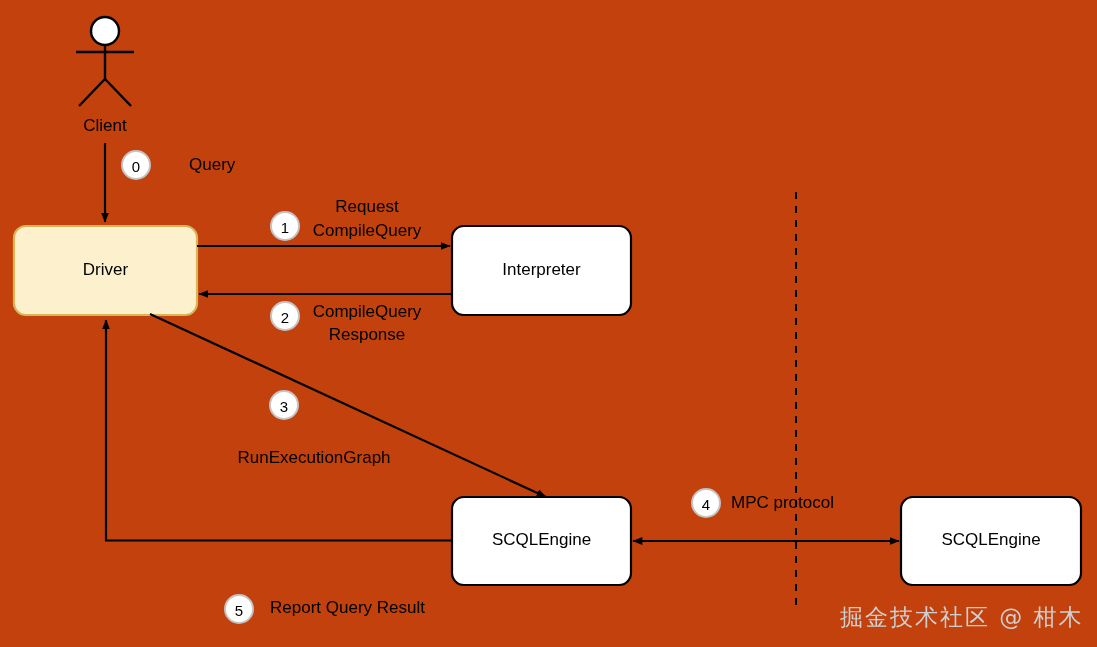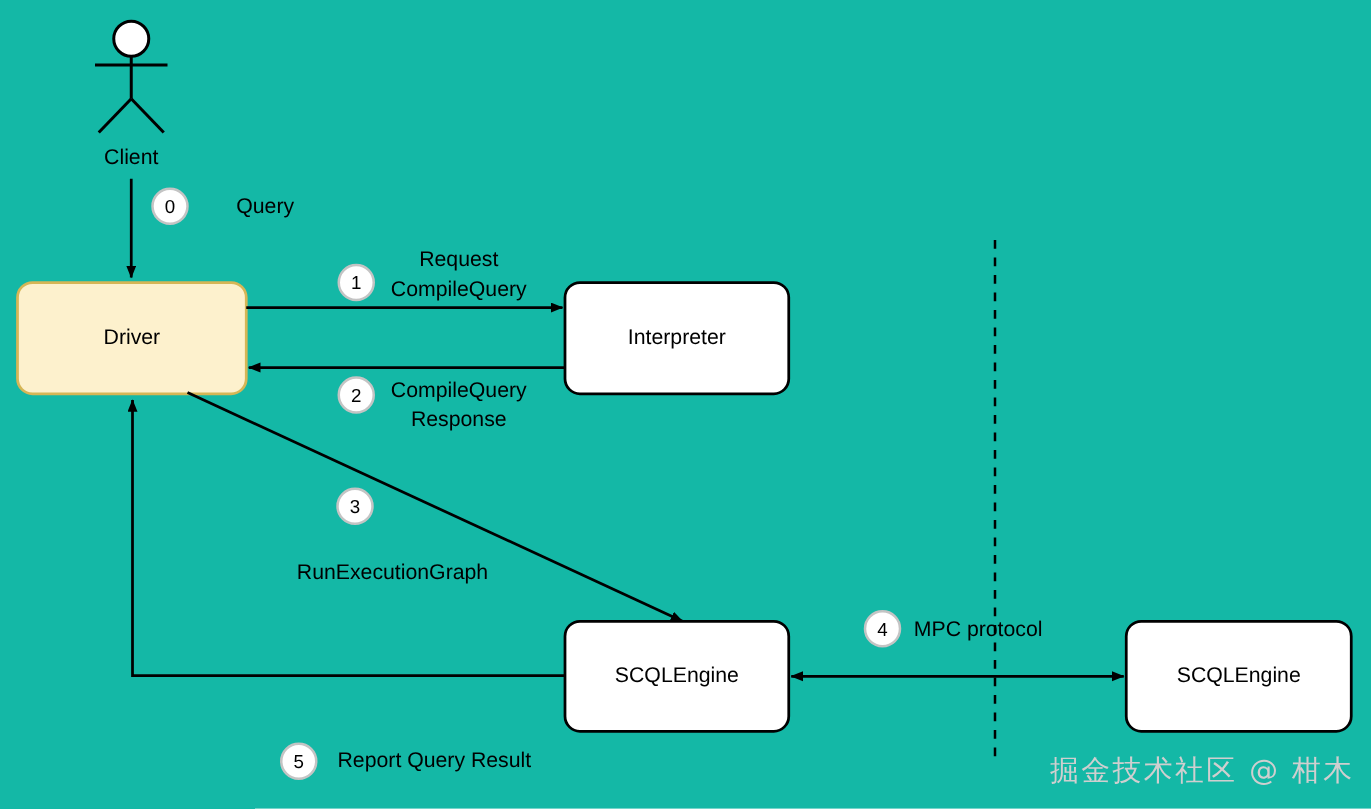--- a/index.html
+++ b/index.html
@@ -7,21 +7,21 @@
     padding: 0;
     background: #ffffff;
   }
   body {
     font-family: "Liberation Sans", sans-serif;
   }
   #canvas {
     position: relative;
     width: 1097px;
     height: 647px;
-    background: #14b8a6;
+    background: #c2410c;
     overflow: hidden;
   }
   #diagram-svg {
     position: absolute;
     left: 0;
     top: 0;
     width: 1097px;
     height: 647px;
   }
   .node-label {

